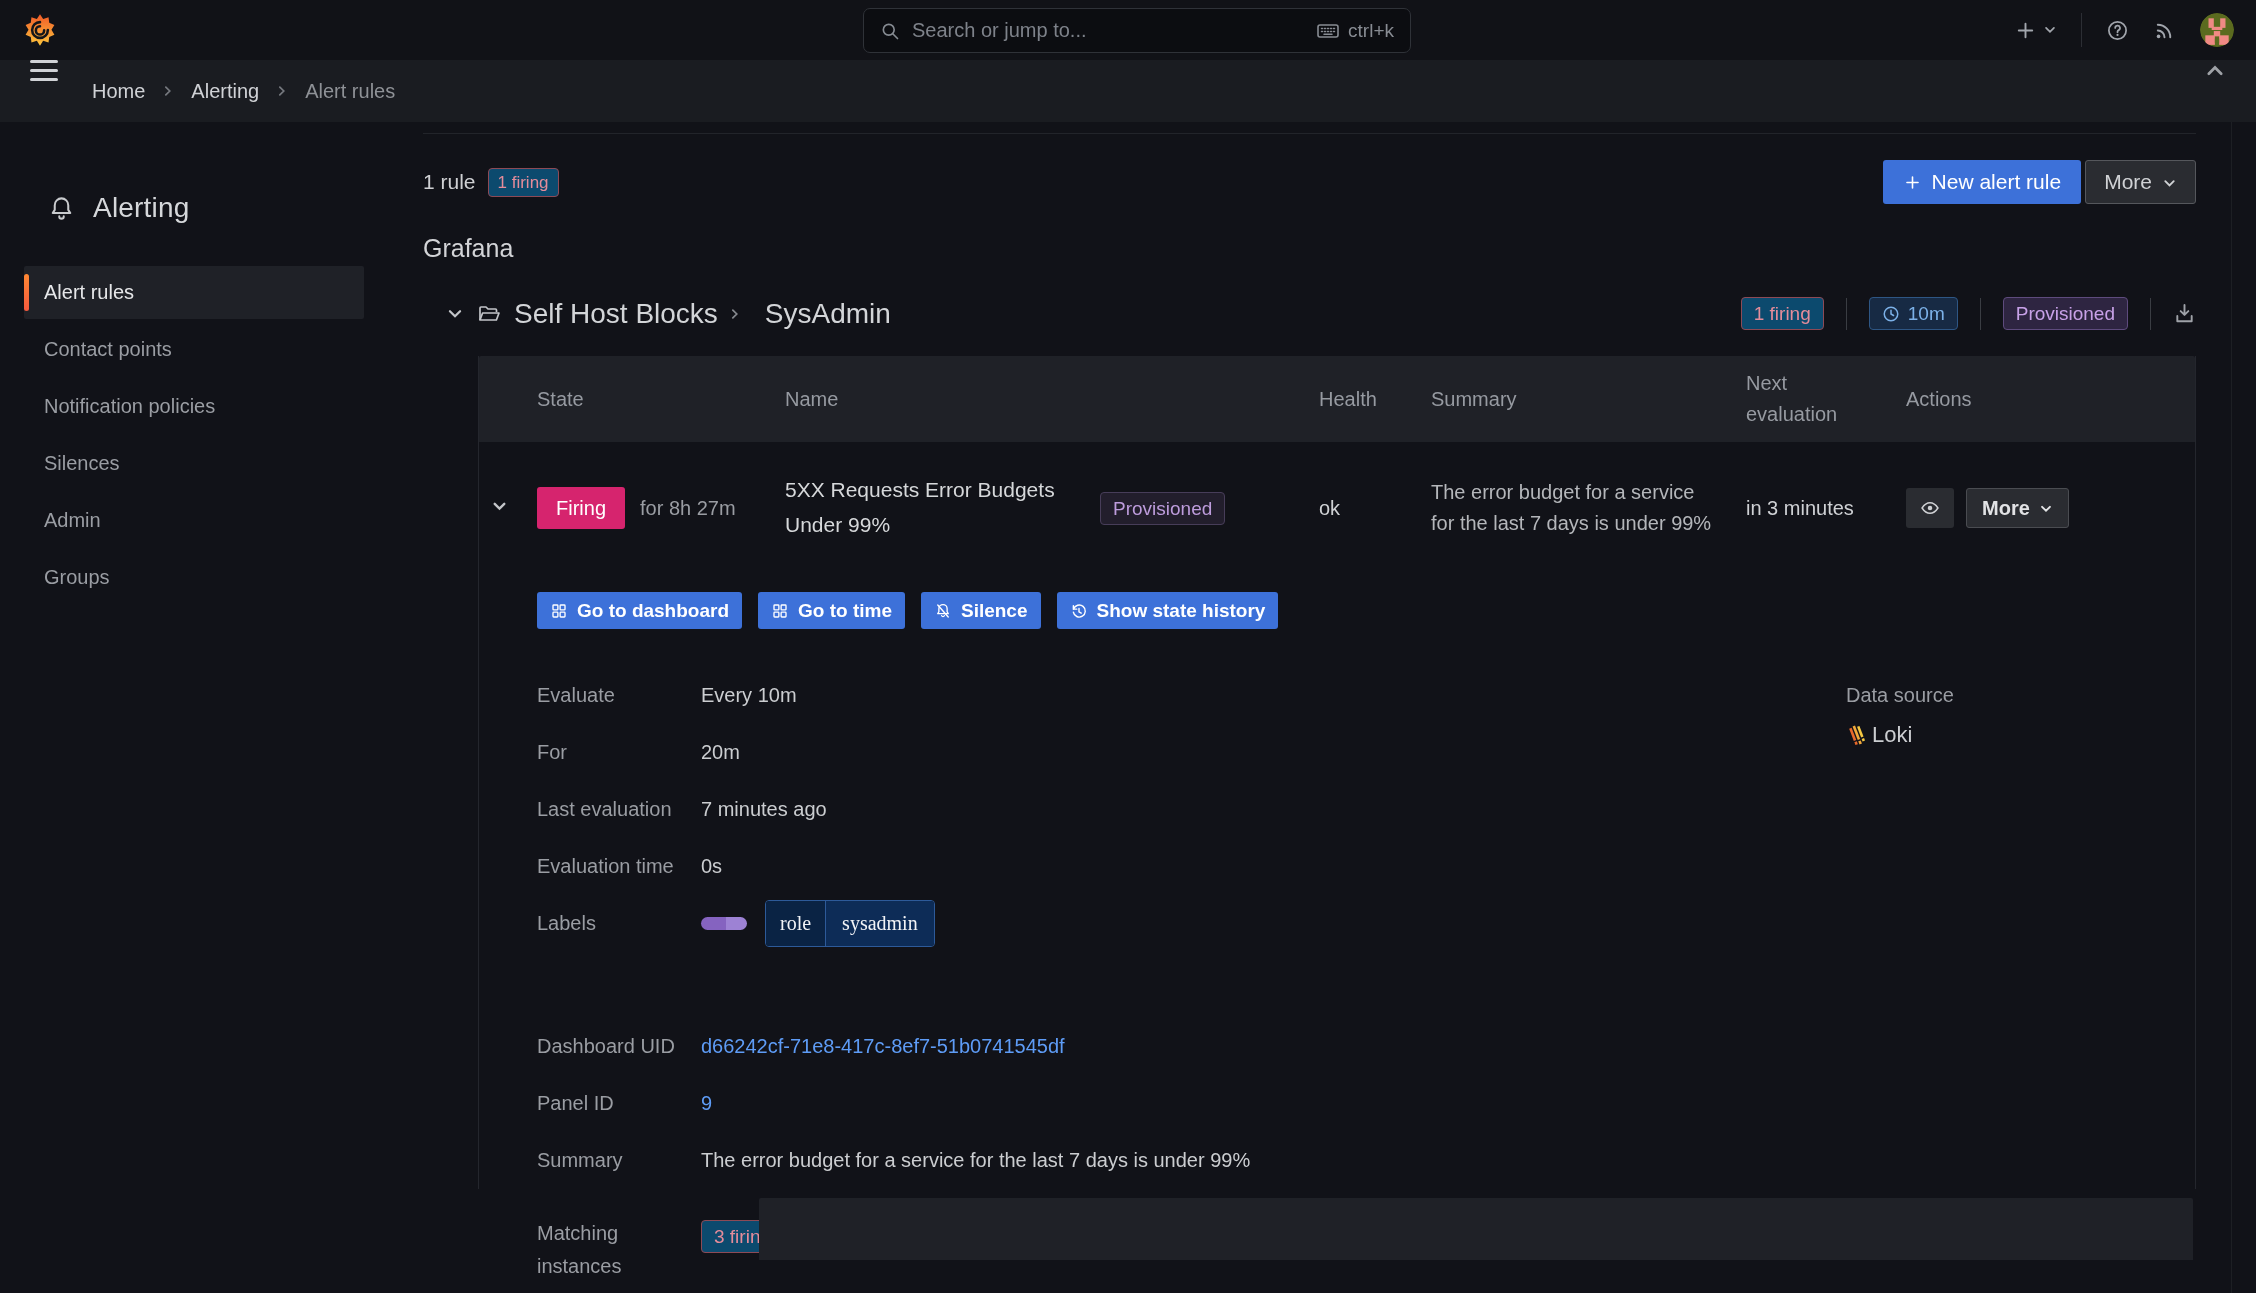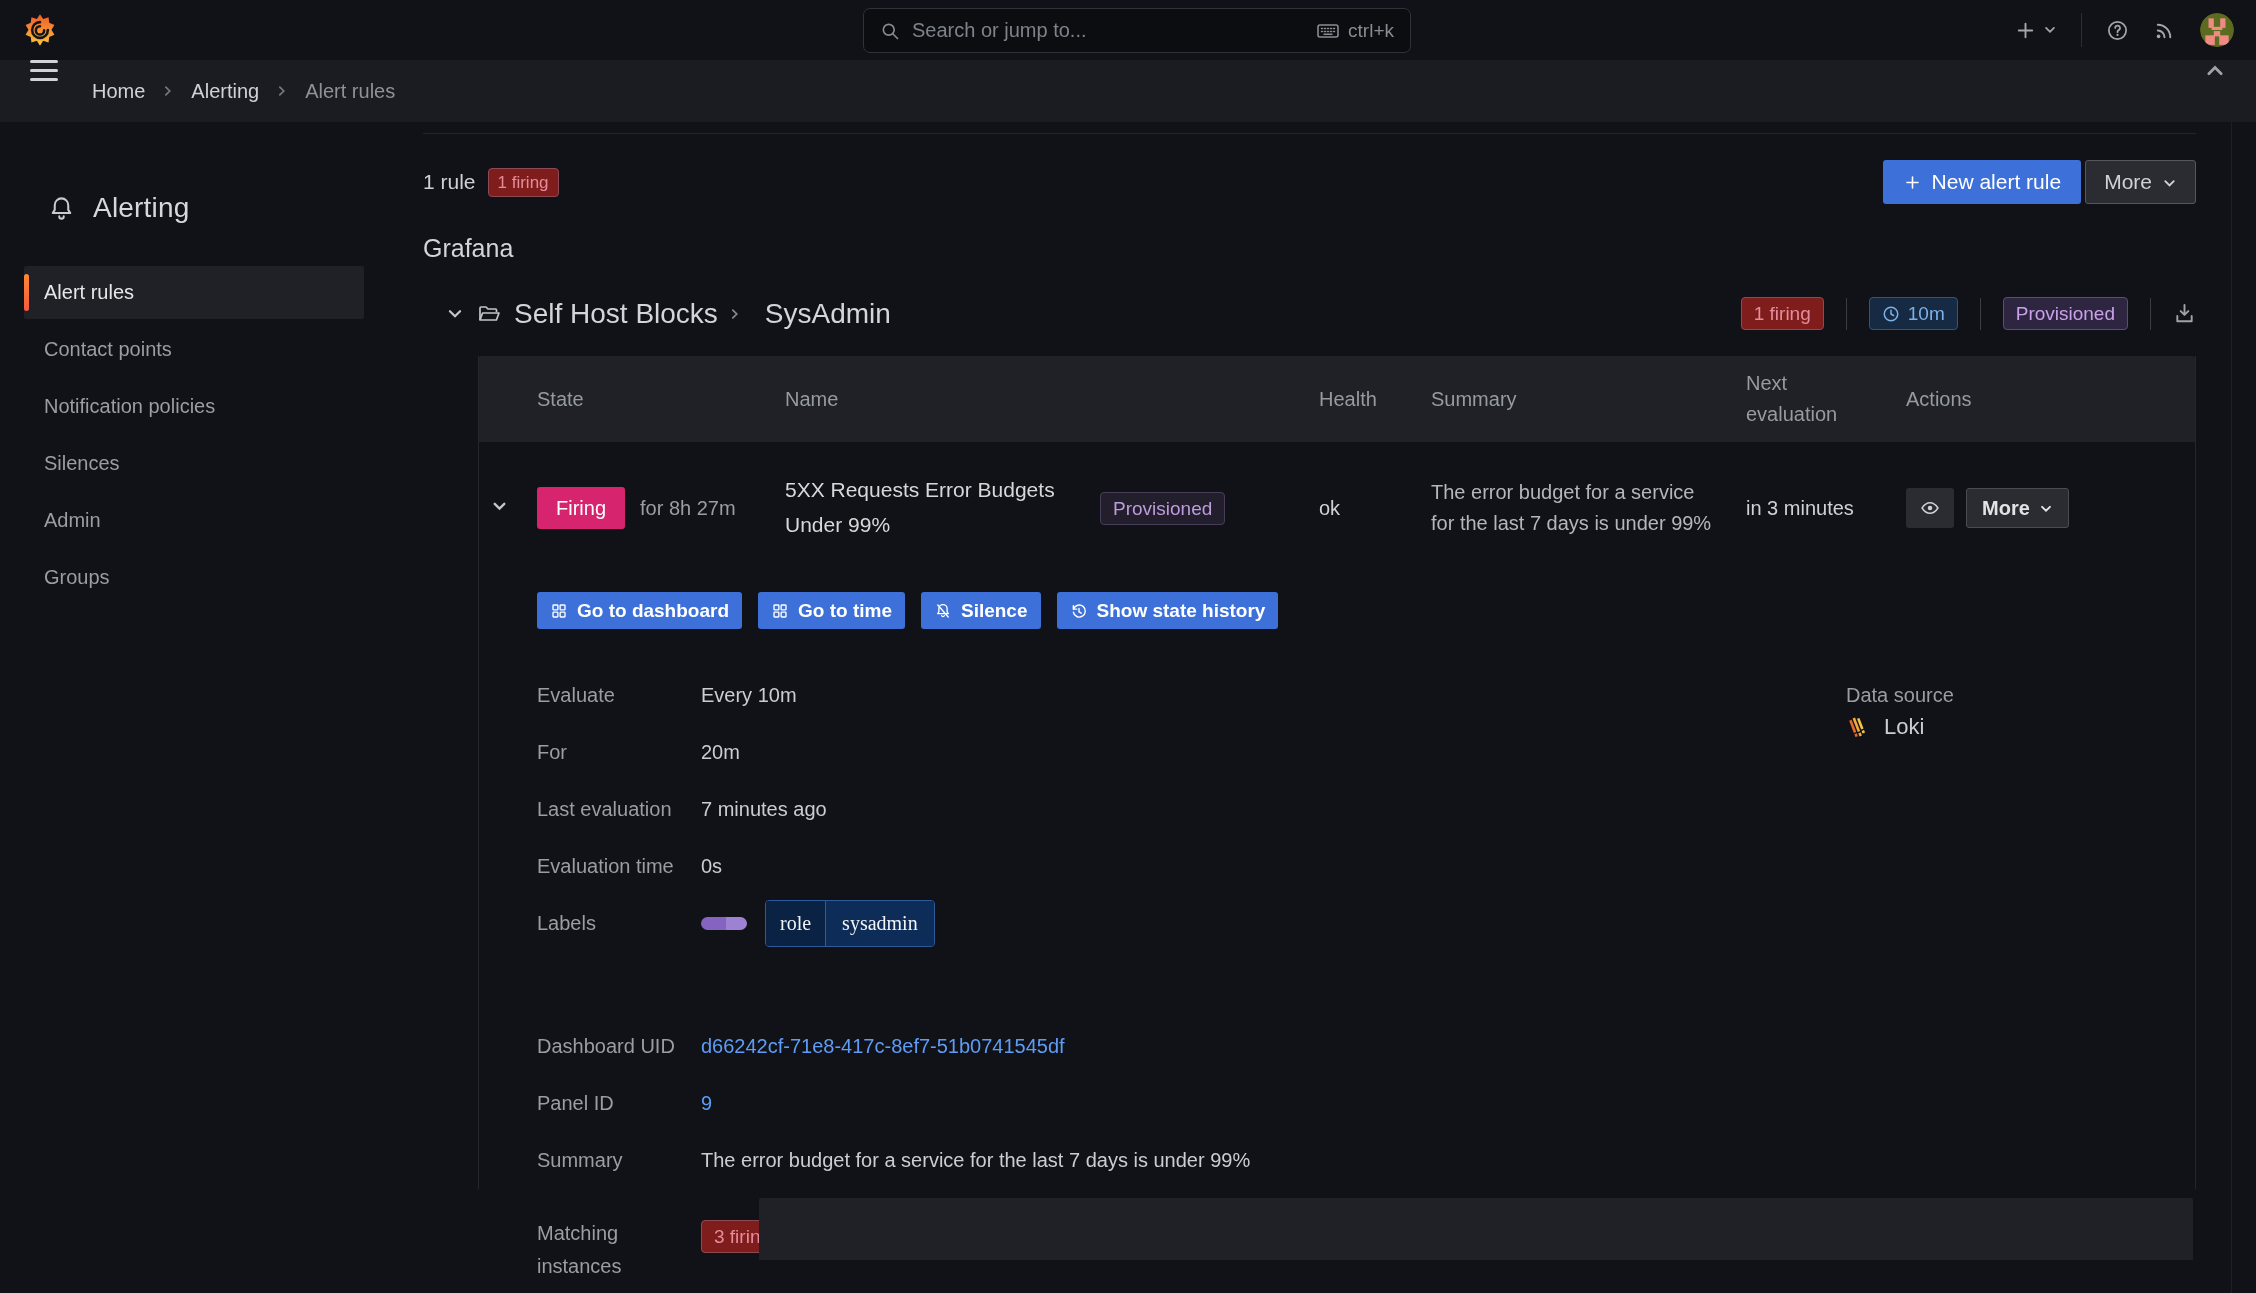--- a/index.html
+++ b/index.html
@@ -67,21 +67,21 @@
   .content { flex:1; padding:0 60px 0 35px; position:relative; }
   .hrule { height:1px; background:#22242a; margin-top:11px; }
 
   
   .list-header { margin-top:26px; display:flex; align-items:center; }
   .rule-count { color:#cfd0d3; font-size:21px; }
   .badge {
     display:inline-flex; align-items:center; gap:8px; border-radius:4px;
     border:1px solid transparent; line-height:1; white-space:nowrap;
   }
-  .badge.firing-soft { background:#7f1d1d; border-color:#8d4a56; color:#e58c9a; }
+  .badge.firing-soft { background:#0c4a6e; border-color:#8d4a56; color:#e58c9a; }
   .list-header .badge { margin-left:12px; font-size:17px; padding:5px 9px; }
   .hdr-buttons { margin-left:auto; display:flex; gap:4px; }
   .btn-primary {
     display:flex; align-items:center; gap:10px; background:#3d71d9; color:#fff;
     border:none; border-radius:3px; height:44px; padding:0 20px; font-size:21px;
     font-family:inherit; cursor:pointer;
   }
   .btn-secondary {
     display:flex; align-items:center; gap:10px; background:#2a2c31; color:#d0d2d5;
     border:1px solid #55575c; border-radius:3px; height:44px; padding:0 18px;
@@ -159,21 +159,21 @@
   .detail-row dt { color:#9a9da3; line-height:33px; }
   .detail-row dd { color:#cbcdd0; line-height:33px; }
   .labels-val { display:flex; align-items:center; gap:18px; height:33px;font-family:Liberation Serif, serif; }
   .label-pill { width:46px; height:13px; border-radius:7px;
     background:linear-gradient(90deg,#8563c0 0 55%,#9d82d4 55% 100%); }
   .kv-badge { display:flex; border:1px solid #2d5a99; border-radius:4px; overflow:hidden; font-size:20px; color:#f2f4f7; cursor:pointer; }
   .kv-badge .k { background:#0a2344; padding:6px 14px; }
   .kv-badge .v { background:#0d2c57; padding:6px 16px; border-left:1px solid #2d5a99; }
   .ds-block { position:absolute; left:1309px; top:0; }
   .ds-label { color:#9a9da3; line-height:33px; }
-  .ds-value { display:flex; align-items:center; gap:14px; margin-top:2px; color:#cbcdd0; font-size:22px; }
+  .ds-value { display:flex; align-items:center; gap:2px; margin-top:10px; color:#cbcdd0; font-size:22px; }
   .ds-value .ico { width:24px; height:24px; }
   .uid-block { margin-top:66px; }
   a.link { color:#5e9cf6; text-decoration:none; cursor:pointer; }
   .matching-row { margin-top:16px; display:grid; grid-template-columns:164px auto; }
   .matching-row dt { color:#9a9da3; line-height:33px; width:130px; }
   .matching-badges { display:flex; gap:14px; align-items:flex-start; padding-top:3px; }
   .matching-badges .badge { font-size:19px; padding:6px 12px; }
   .badge.normal-soft { background:#1e2b22; border-color:#40684c; color:#8ed6a1; }
   .bottom-strip { position:absolute; left:222px; right:2px; bottom:-71px; height:62px;
     background:#1f2127; border-radius:2px 2px 0 0; }

